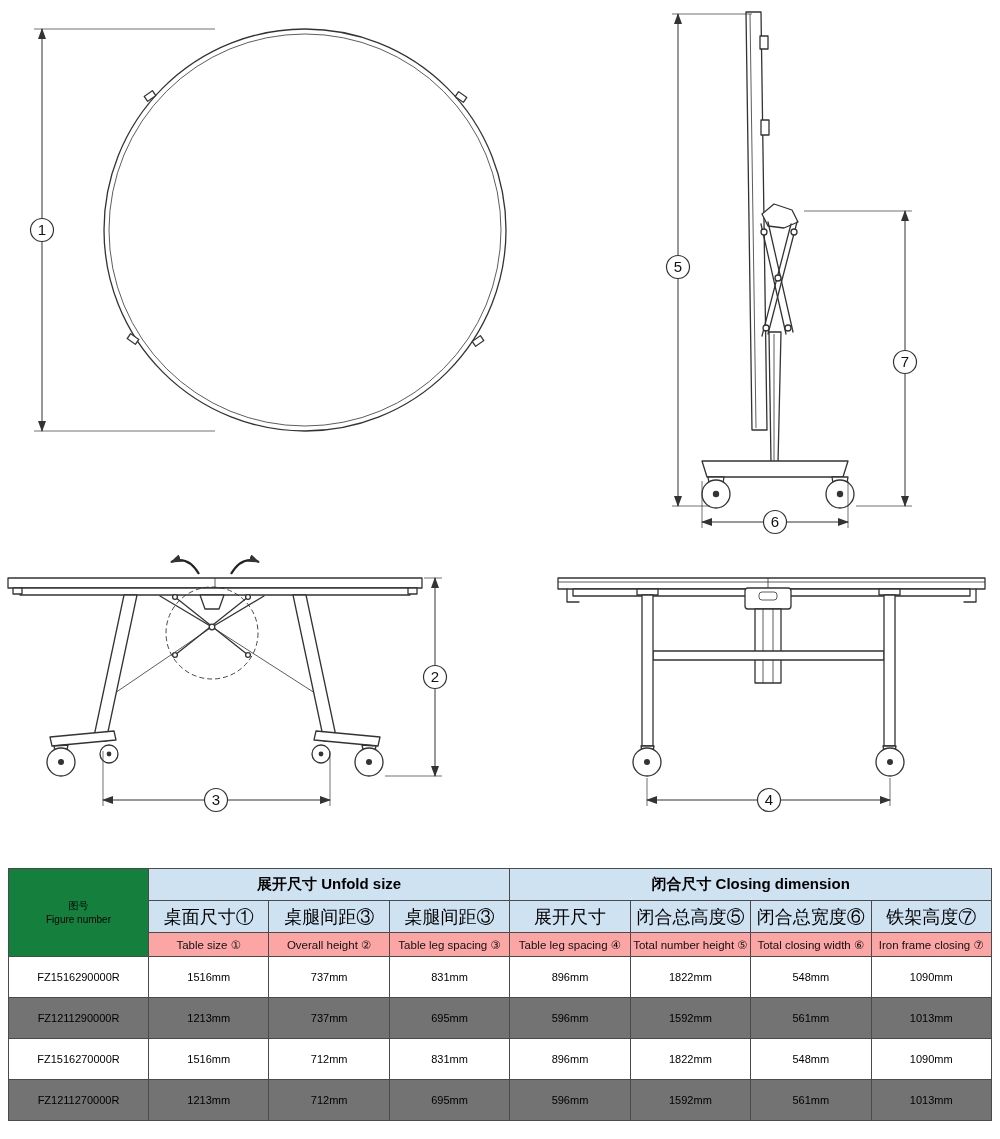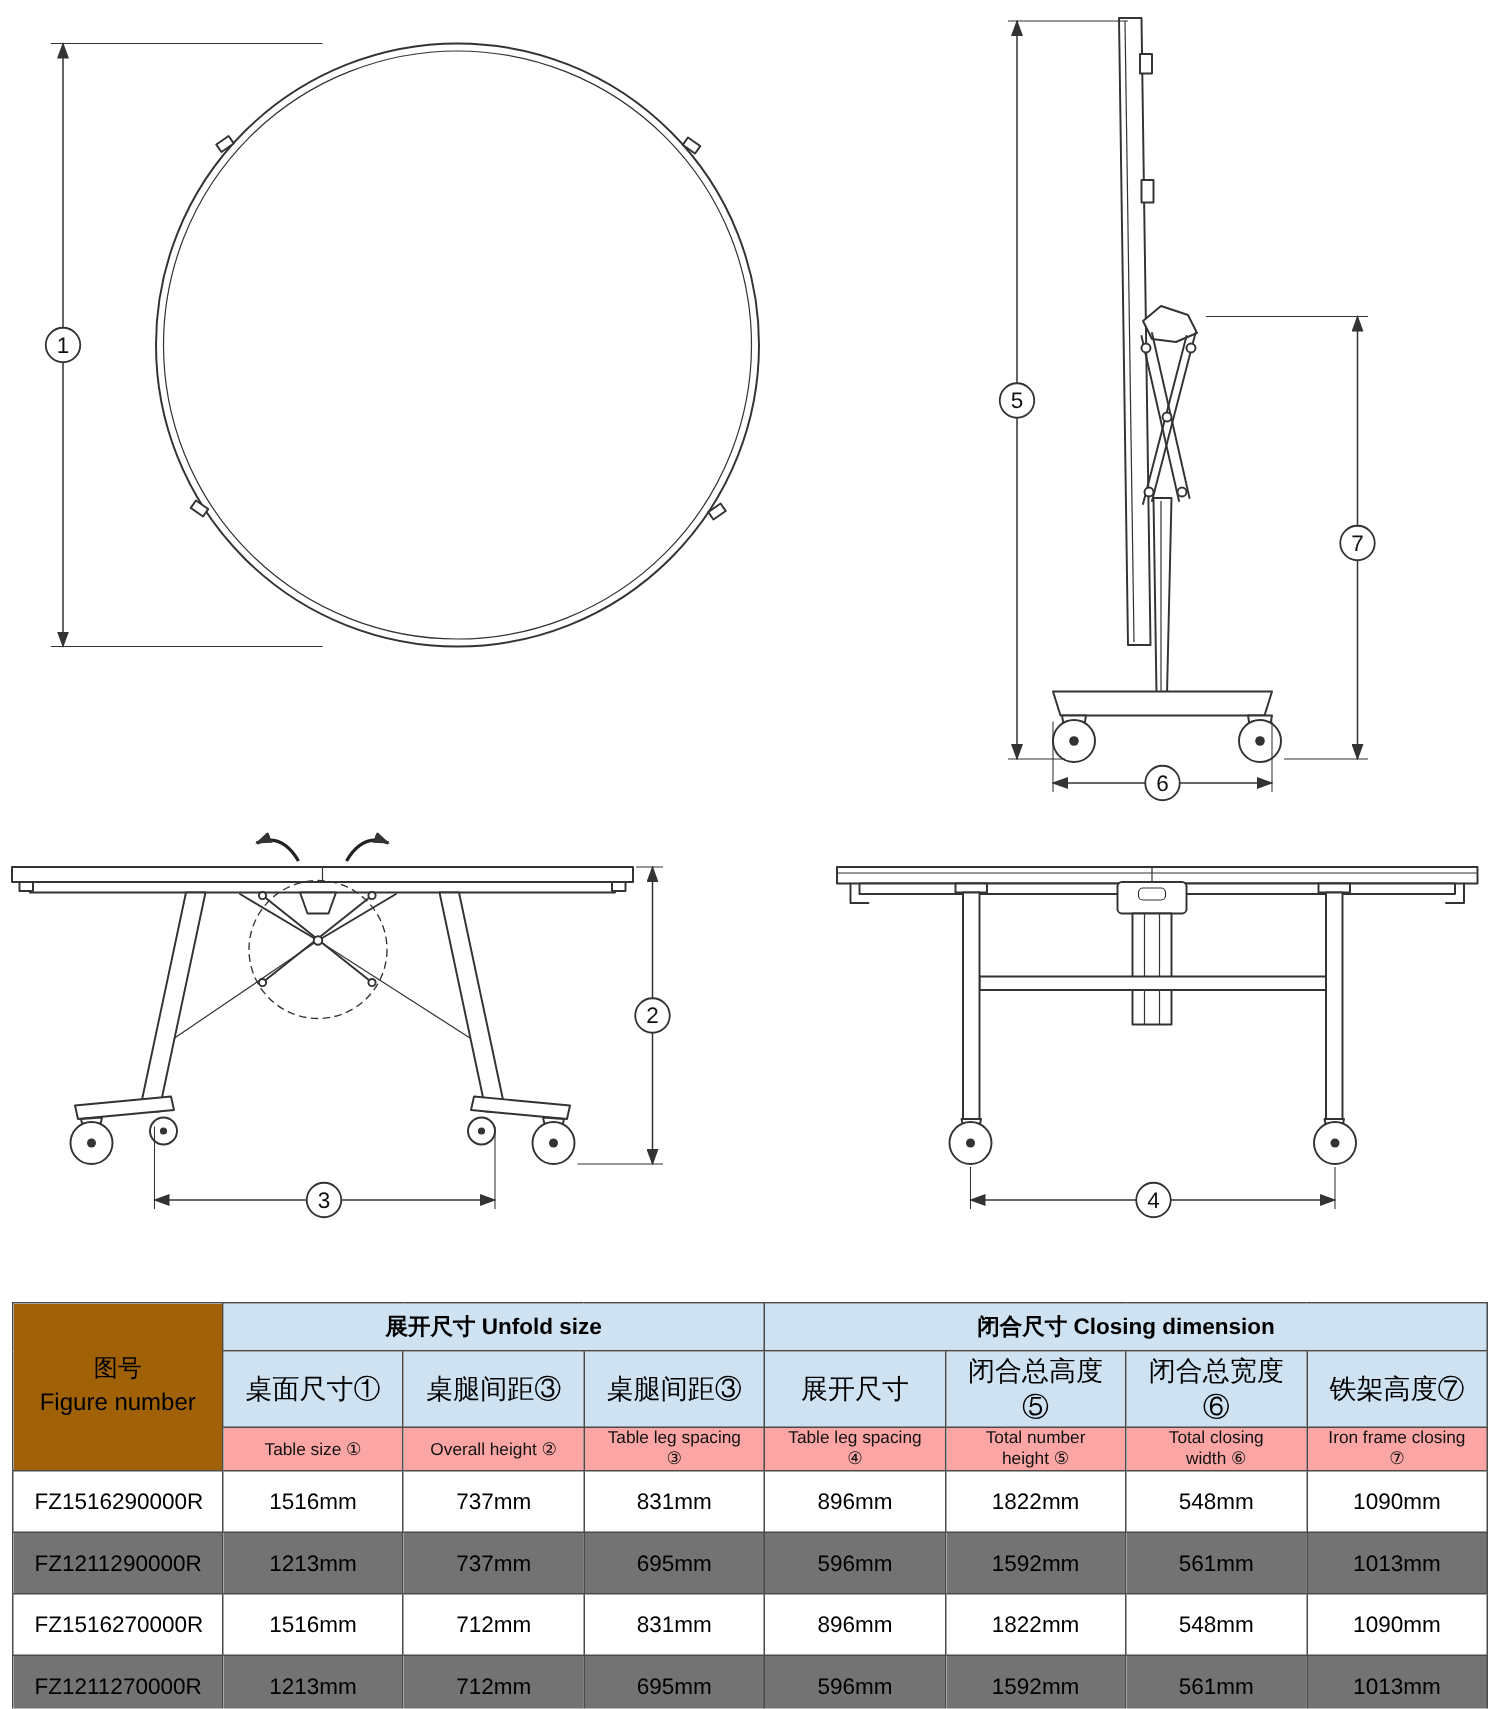--- a/index.html
+++ b/index.html
@@ -21,27 +21,27 @@
   .dwg .hub { fill:#333; stroke:none; }
   .dwg .lbl-c { fill:#fff; stroke:#333; stroke-width:1.2; }
   .dwg .lbl-t { font-family:"Liberation Sans",sans-serif; font-size:15px; fill:#111; text-anchor:middle; }
 
   .spec-table {
     position:absolute; left:8px; top:868px; width:984px;
     border-collapse:collapse; table-layout:fixed;
   }
   .spec-table th, .spec-table td {
     border:1px solid #4a4a4a; text-align:center; vertical-align:middle;
-    overflow:hidden; padding:1px 14px;
+    overflow:hidden; padding:1px 2px;
   }
   .spec-table .h1 th { background:#cfe2f2; font-size:15px; font-weight:bold; height:32px; }
-  .spec-table th.figure-th { background:#a16207; font-size:16px; font-weight:normal; line-height:1.4; }
+  .spec-table th.figure-th { background:#15803d; font-size:10px; font-weight:normal; line-height:1.4; }
   .spec-table .h2 th { background:#cfe2f2; font-size:18px; font-weight:normal; height:32px; }
   .spec-table .h3 th { background:#fca5a5; font-size:11.5px; font-weight:normal; height:24px; color:#111; }
-  .spec-table tbody td { font-size:15px; height:41px; background:#fff; }
+  .spec-table tbody td { font-size:11px; height:41px; background:#fff; }
   .spec-table tbody tr.alt td { background:#737373; }
 </style>
 </head>
 <body>
 
 <div class="page">
 
   <svg class="dwg" style="left:0;top:0" width="560" height="470" viewBox="0 0 560 470">
     <defs>
       <marker id="ae" markerWidth="11" markerHeight="8" refX="10" refY="4" orient="auto" markerUnits="userSpaceOnUse">

